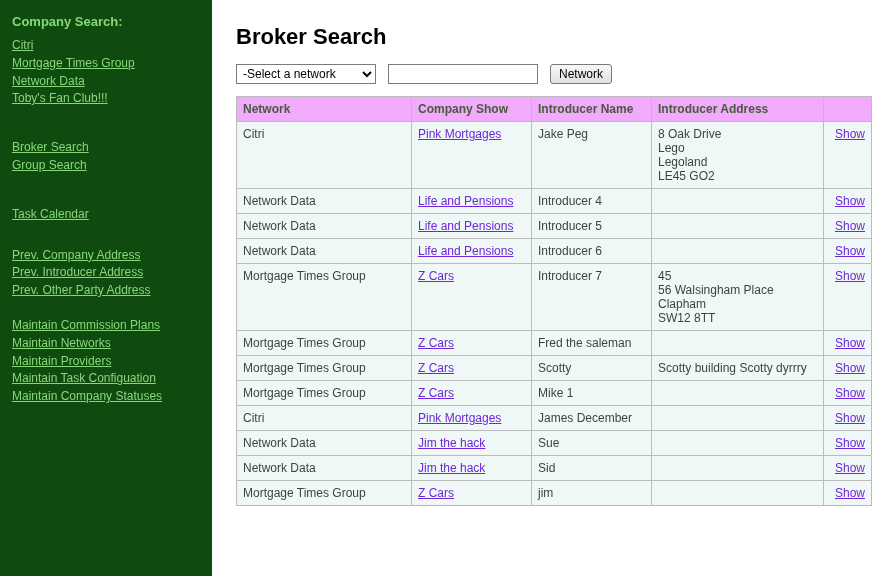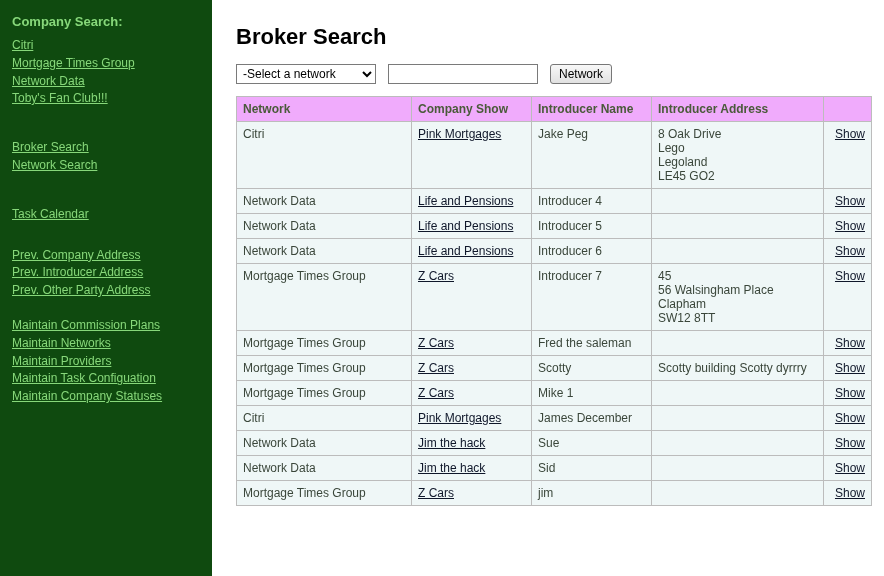--- a/index.html
+++ b/index.html
@@ -89,21 +89,21 @@
       color: #3a463a;
     }
     th {
       background: #f0abfc;
       font-weight: bold;
       color: #4a5a3a;
     }
     tbody tr { background: #eff7f7; }
     tbody tr:nth-child(odd) td {}
     td a {
-      color: #0f172a;
+      color: #6d28d9;
       text-decoration: underline;
       text-align: right;
     }
     .show-cell { text-align: right; white-space: nowrap; }
     .addr-line { display: block; }
     .col-network { width: 175px; }
     .col-company { width: 120px; }
     .col-intro-name { width: 120px; }
     .col-intro-addr { }
     .col-show { width: 48px; }
@@ -116,21 +116,21 @@
     <div class="sidebar-heading">Company Search:</div>
     <div id="companies-list">
         <a href="#">Citri</a>
         <a href="#">Mortgage Times Group</a>
         <a href="#">Network Data</a>
         <a href="#">Toby's Fan Club!!!</a>
       </div>
   </div>
   <div class="sidebar-group" id="search-links">
       <a href="#">Broker Search</a>
-      <a href="#">Network Search</a>
+      <a href="#">Group Search</a>
     </div>
   <div class="sidebar-group tight" id="misc-links-1">
       <a href="#">Task Calendar</a>
     </div>
   <div class="sidebar-group" style="margin-bottom:18px" id="prev-links">
       <a href="#">Prev. Company Address</a>
       <a href="#">Prev. Introducer Address</a>
       <a href="#">Prev. Other Party Address</a>
     </div>
   <div class="sidebar-group" style="margin-bottom:0" id="maintain-links">

